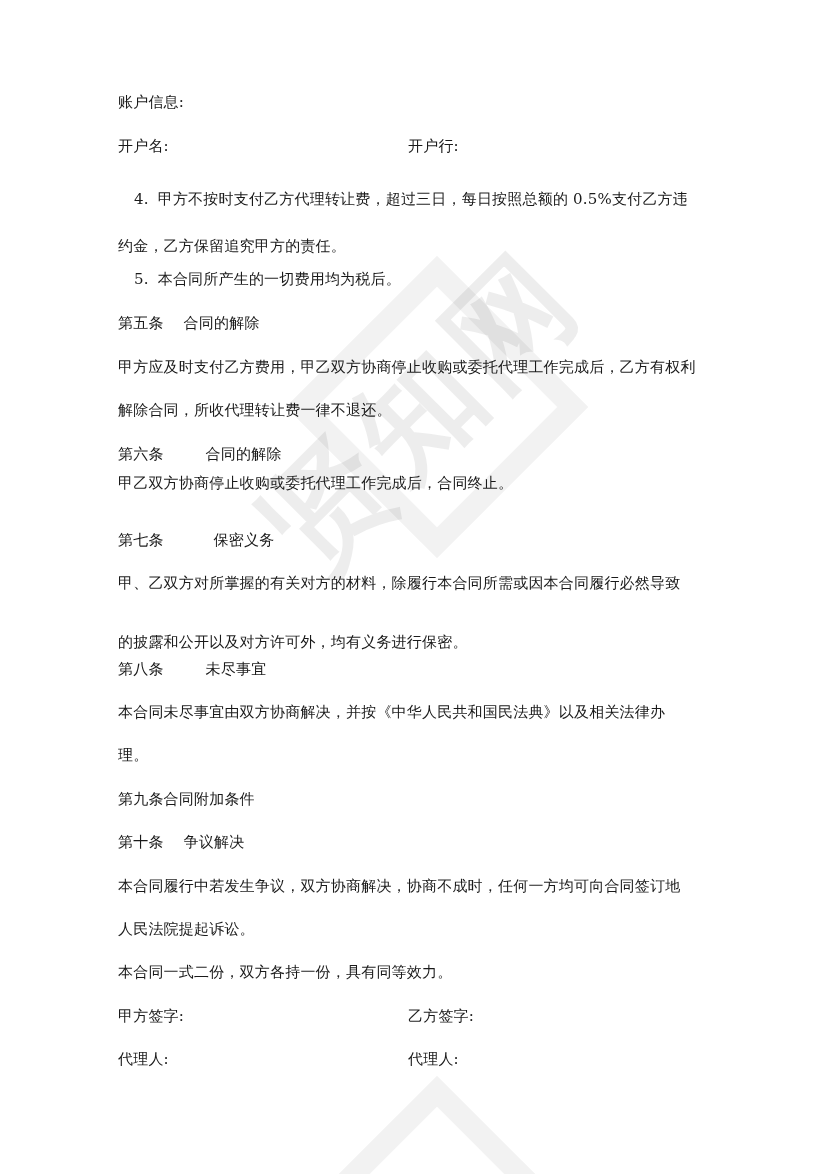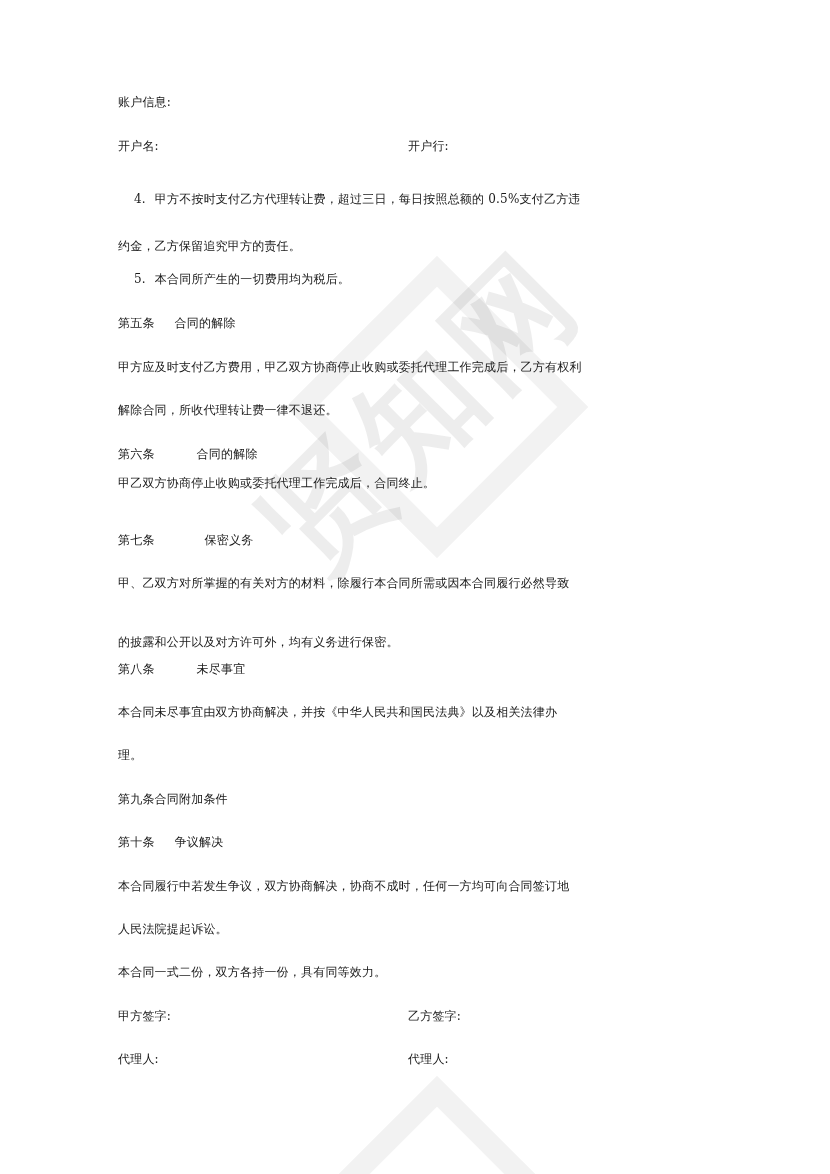--- a/index.html
+++ b/index.html
@@ -18,21 +18,21 @@
     .page {
       position: absolute;
       left: 0; top: 0;
       width: 830px;
       height: 1174px;
       background: #ffffff;
     }
     .line {
       position: absolute;
       left: 118px;
-      font-size: 12px;
+      font-size: 15px;
       line-height: 20px;
       white-space: nowrap;
       letter-spacing: 0.2px;
     }
     .indent { left: 134px; }
     .col2 { left: 408px; }
     .gap { display: inline-block; }
     .watermark {
       position: absolute;
       pointer-events: none;

